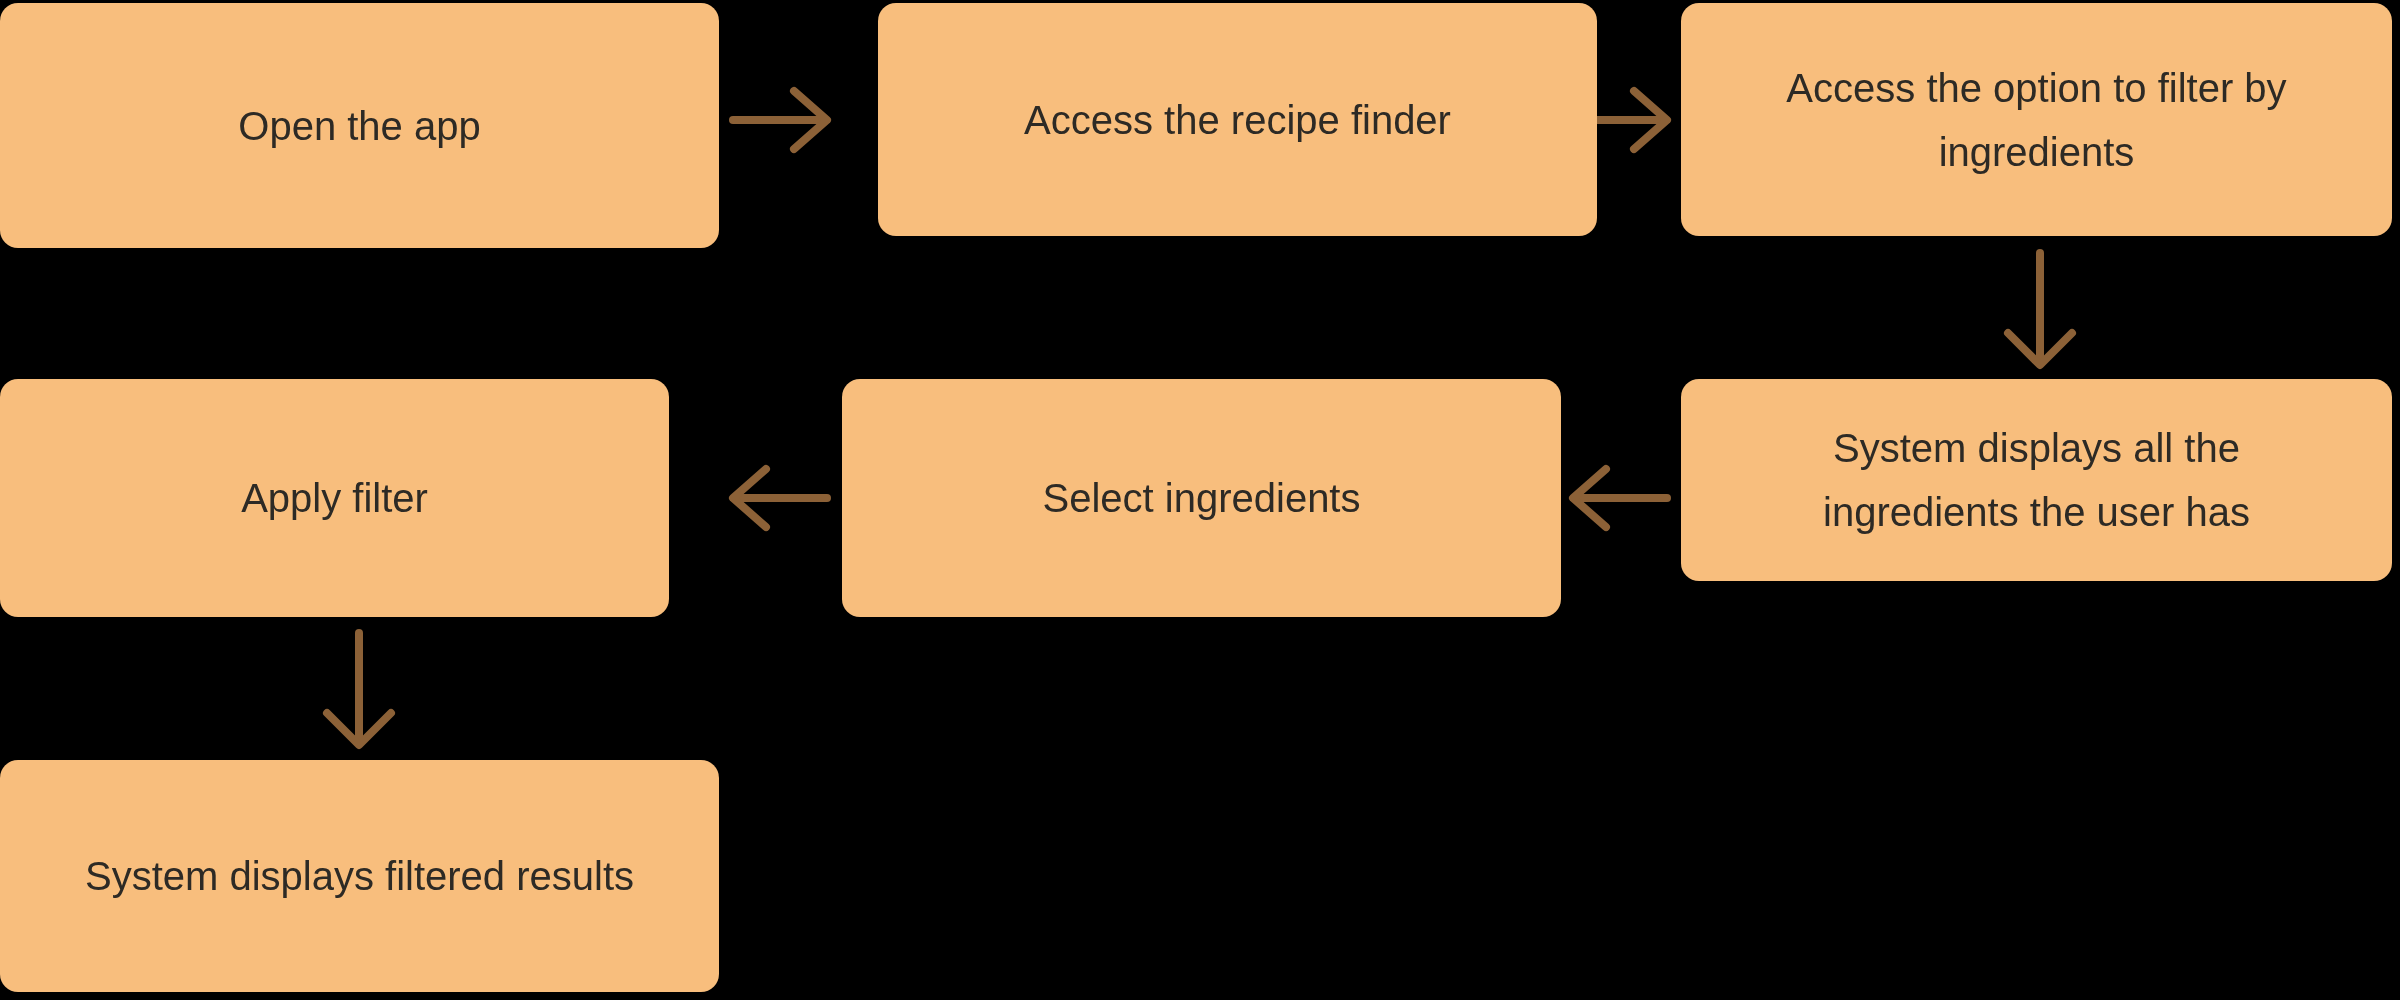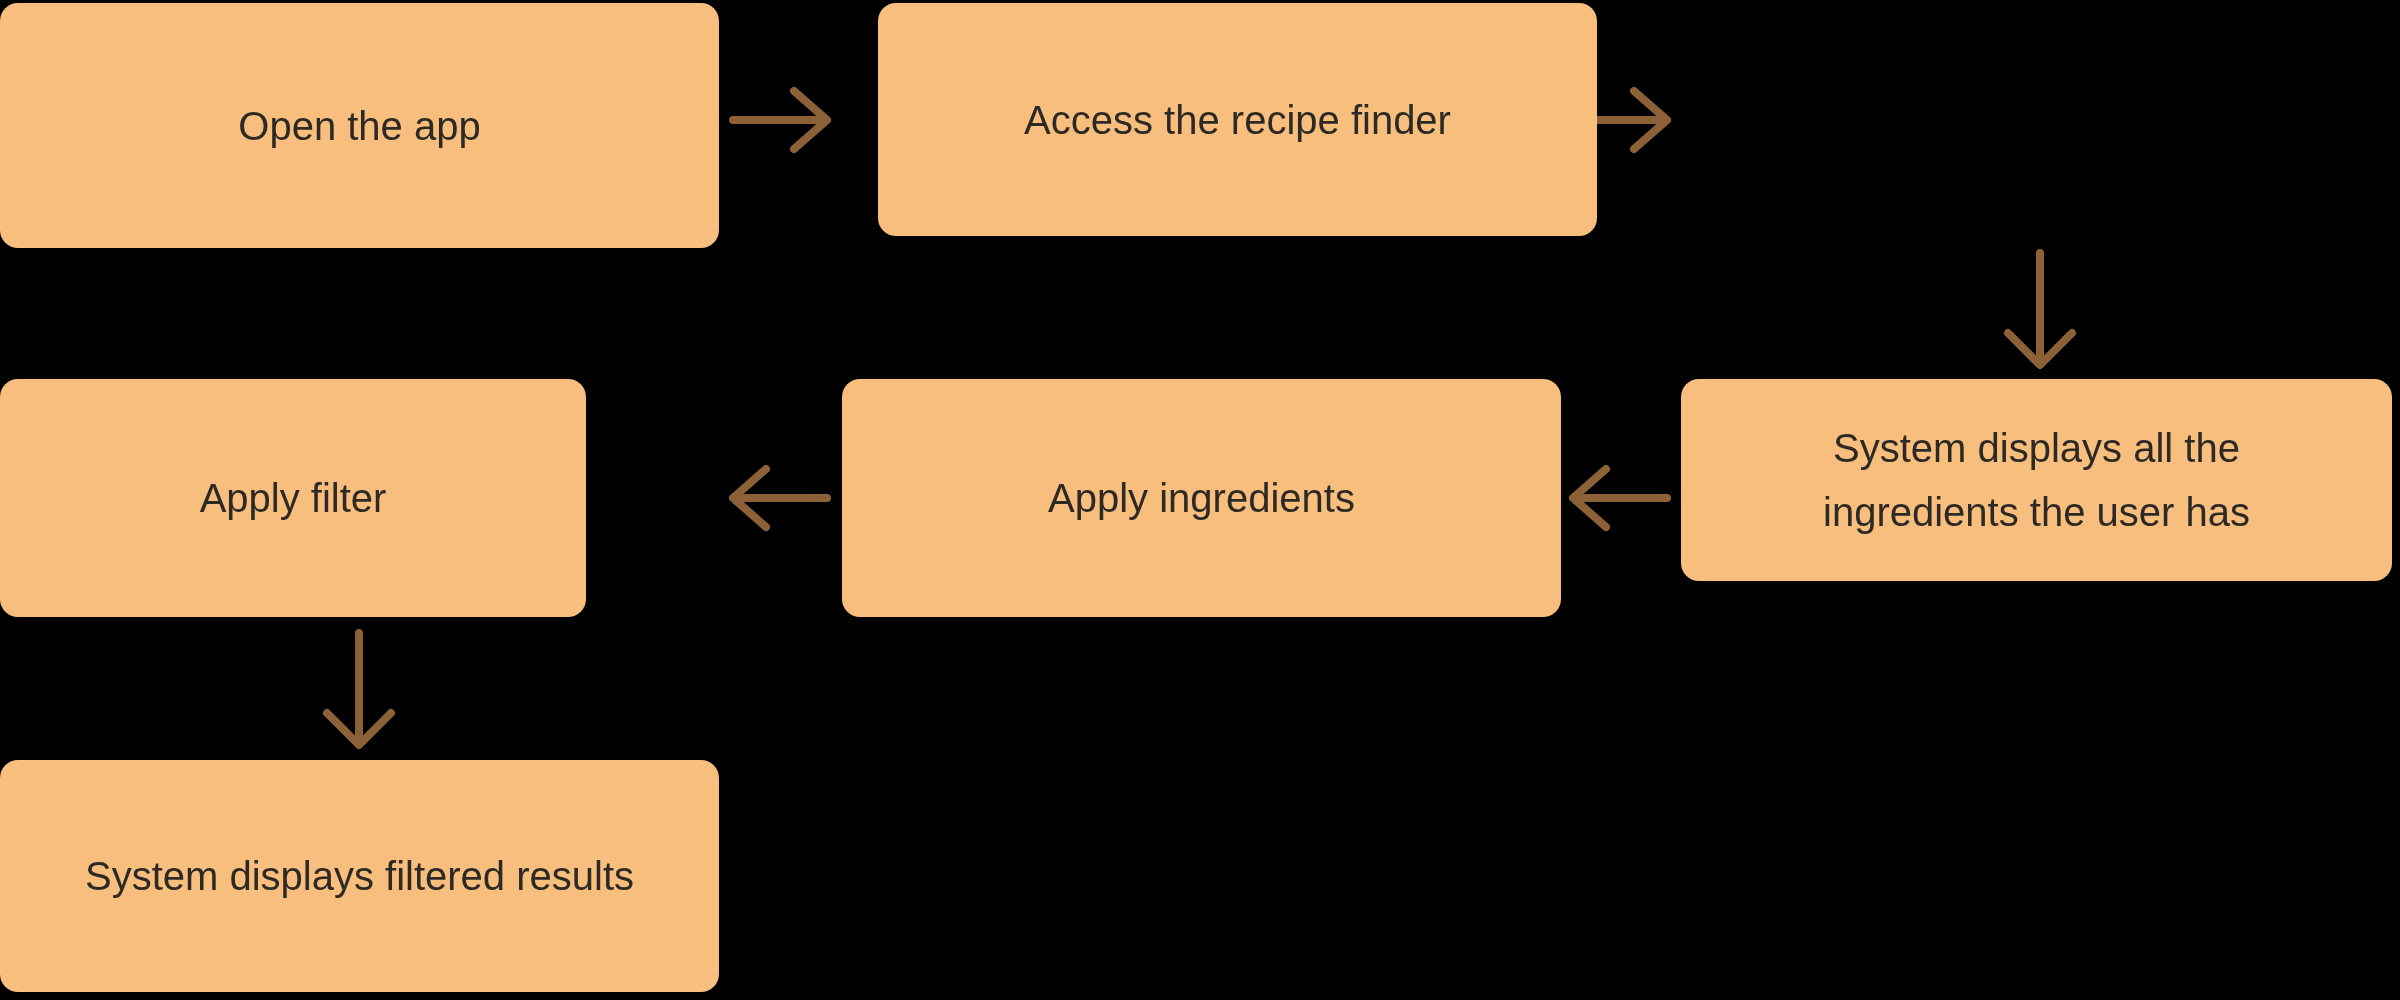--- a/index.html
+++ b/index.html
@@ -44,21 +44,21 @@
     line-height:1.6;
     white-space:pre-line;
     padding:0 16px;
   }
   
   .n1{left:0px;    top:3px;   width:719px; height:245px;}
   .n2{left:878px;  top:3px;   width:719px; height:233px;}
   .n3{left:1681px; top:3px;   width:711px; height:233px;}
   .n4{left:1681px; top:379px; width:711px; height:202px;}
   .n5{left:842px;  top:379px; width:719px; height:238px;}
-  .n6{left:0px;    top:379px; width:586px; height:238px;}
+  .n6{left:0px;    top:379px; width:669px; height:238px;}
   .n7{left:0px;    top:760px; width:719px; height:232px;}
 </style>
 </head>
 <body>
 
 <div class="stage">
 
   <svg class="edges" viewBox="0 0 2400 1000">
     <g class="edge">
       <path d="M733 120 H818"></path>
@@ -83,23 +83,25 @@
     <g class="edge">
       <path d="M359 633 V737"></path>
       <path d="M327 713 L359 745 L391 713"></path>
     </g>
   </svg>
 
   <div class="node n1">Open the app</div>
 
   <div class="node n2">Access the recipe finder</div>
 
+  <div class="node n3">Access the option to filter by
+ingredients</div>
 
   <div class="node n4">System displays all the
 ingredients the user has</div>
 
-  <div class="node n5">Apply ingredients</div>
+  <div class="node n5">Select ingredients</div>
 
   <div class="node n6">Apply filter</div>
 
   <div class="node n7">System displays filtered results</div>
 
 </div>
 
 </body></html>

